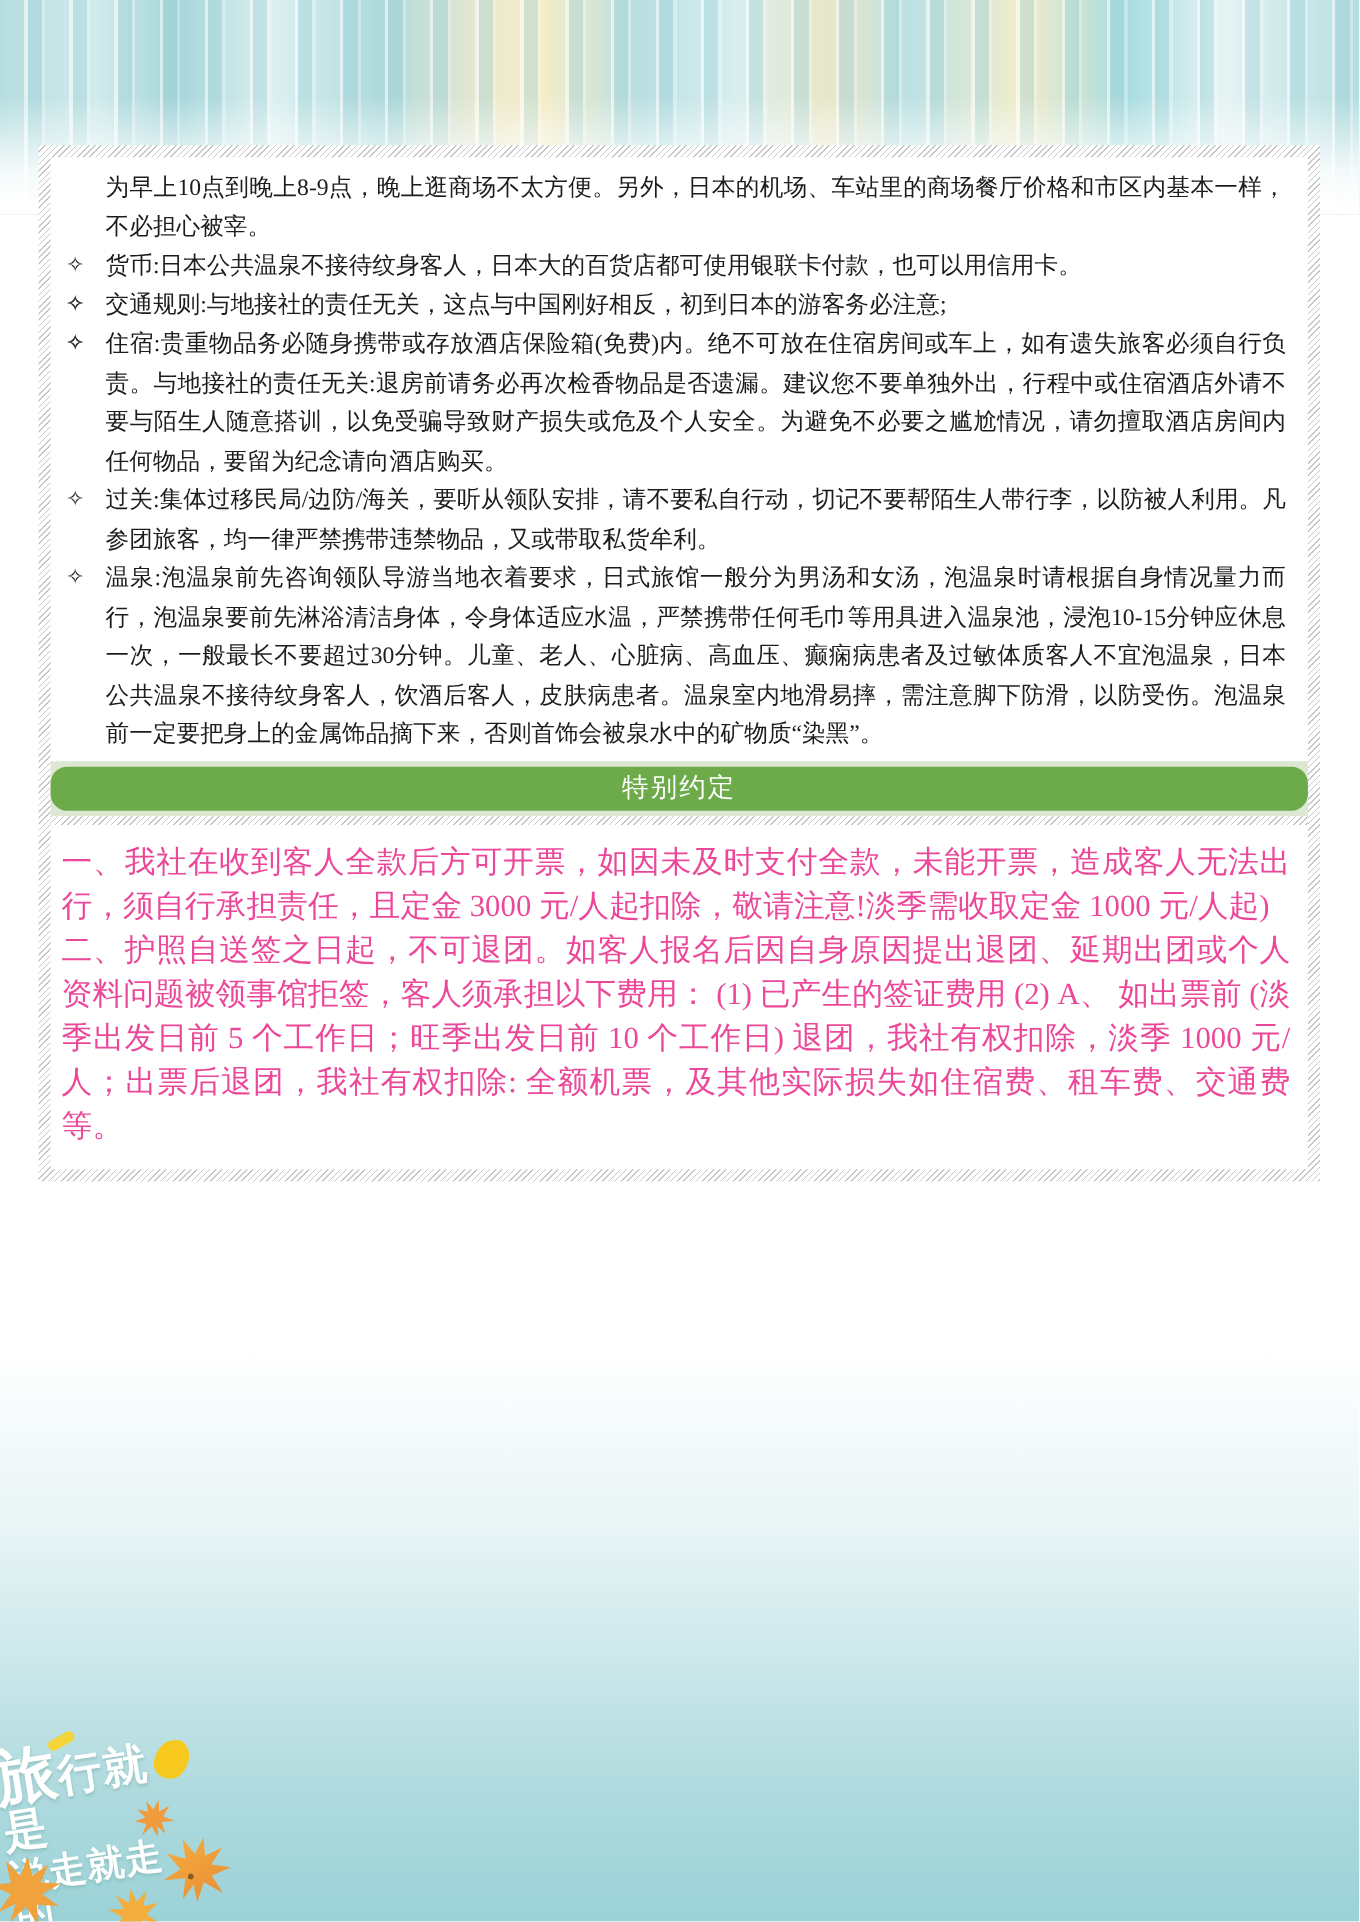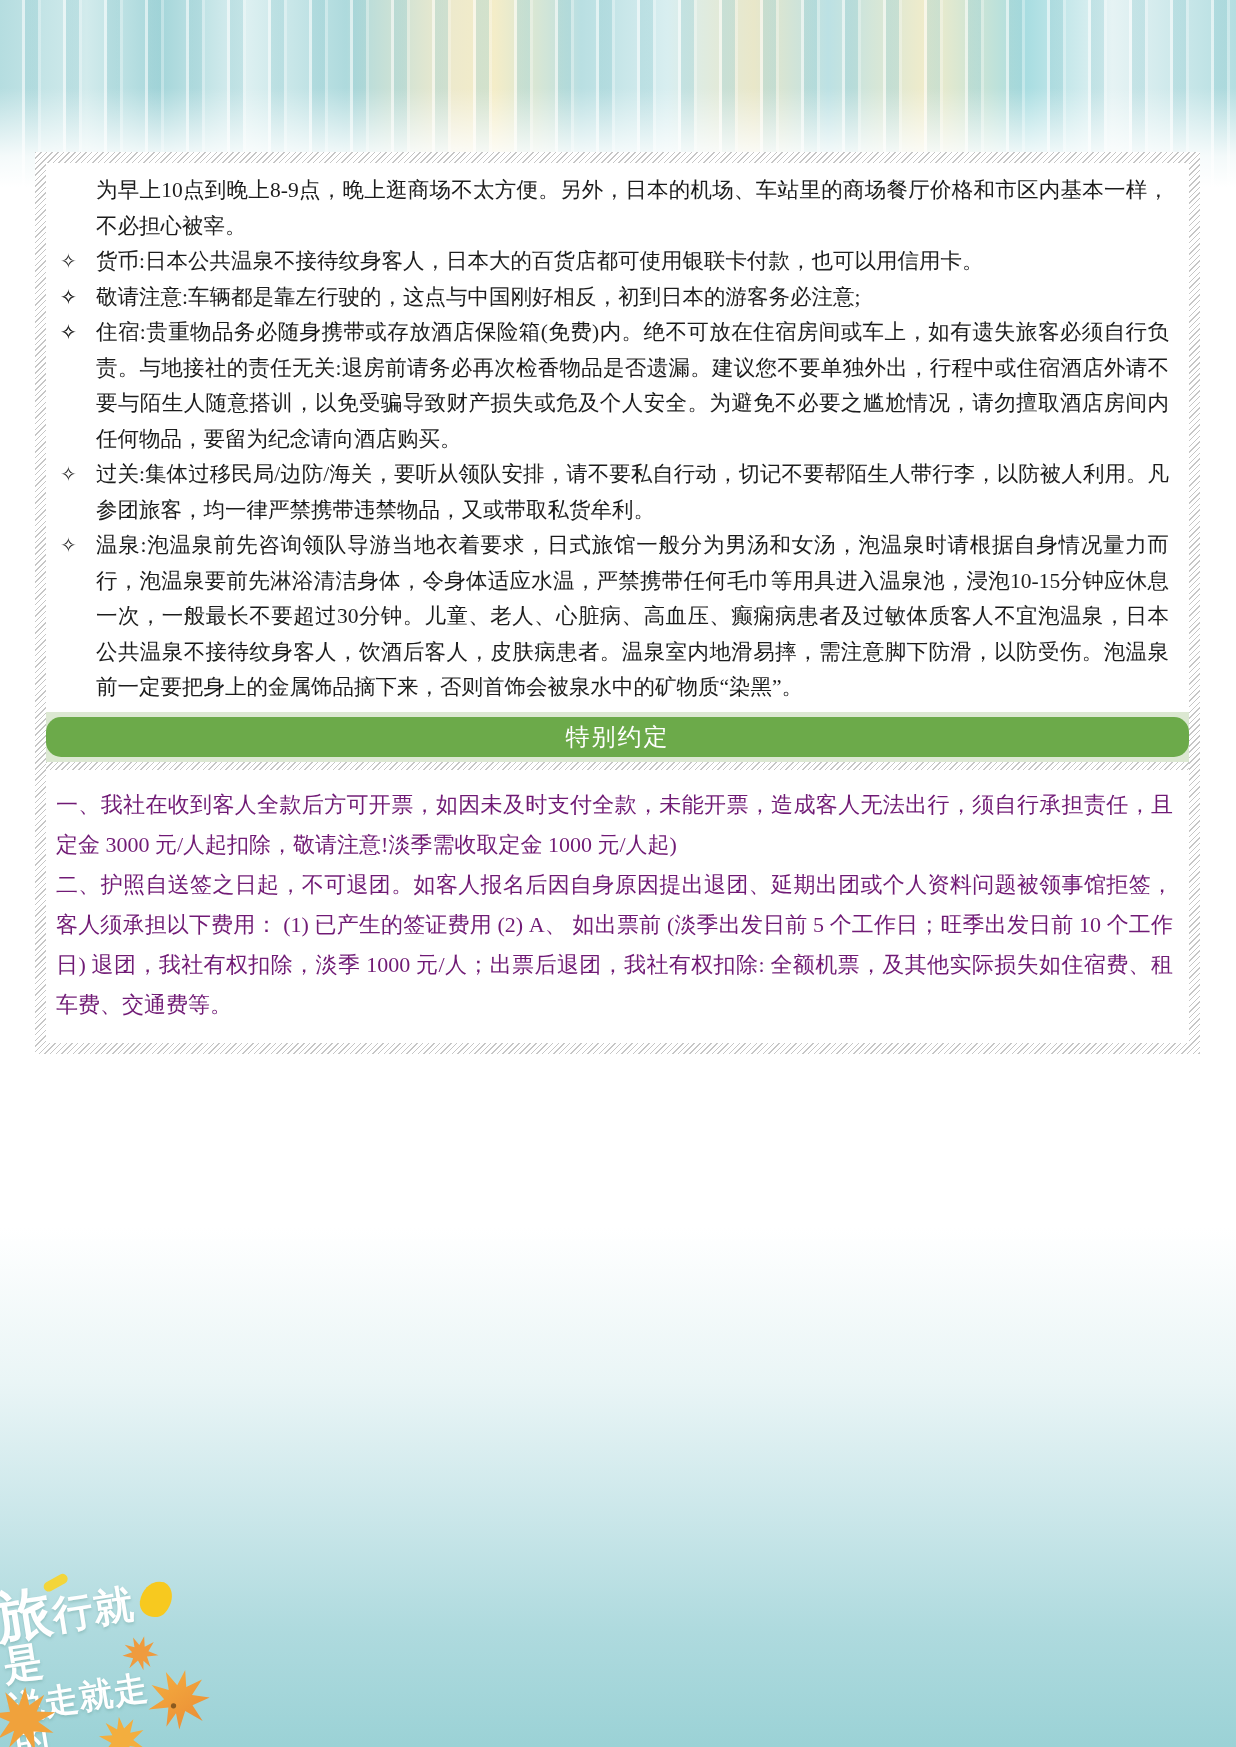--- a/index.html
+++ b/index.html
@@ -36,21 +36,21 @@
       rgba(212,235,237,0) 0%, rgba(212,235,237,.5) 30%,
       #cbe7ea 55%, #aedade 78%, #9bd2d6 100%);
   }
 
   
   .hatch {
     background:repeating-linear-gradient(135deg,
       #c6c6c6 0px, #c6c6c6 1px, #ffffff 1px, #ffffff 4px);
   }
   .frame {
-    position:absolute; left:35px; top:152px; width:1165px;
+    position:absolute; left:35px; top:132px; width:1165px;
     box-sizing:border-box; padding:11px;
   }
   .frame-inner { background:#ffffff; }
 
   
   .notes {
     padding:10px 20px 6px 12px;
     font-size:21.5px; line-height:35.5px; color:#1c1c1c;
     text-align:justify;
   }
@@ -66,21 +66,21 @@
   .green-wrap { background:#dce8d2; padding:5px 0; }
   .green-bar {
     background:#6caa4a; height:40px; line-height:40px;
     text-align:center; color:#ffffff; font-size:24px; letter-spacing:2px;border-radius:15px;
   }
   .divider { height:8px; margin-bottom:5px; }
 
   
   .special {
     padding:10px 16px 18px 10px;
-    font-size:22px; line-height:40px; color:#701a75;
+    font-size:28px; line-height:40px; color:#ec4899;
     text-align:justify;
   }
   .special p { margin:0; }
 
   
   .logo {
     position:absolute; left:8px; top:1578px; width:160px;
     transform:rotate(-9deg);
     color:#ffffff; font-weight:bold;
     text-shadow:0 2px 3px rgba(110,165,160,.45);
@@ -112,21 +112,21 @@
         <ul class="note-list">
           <li>
             <span class="bullet">✧</span>
             <span>货币:日本公共温泉不接待纹身客人，日本大的百货店都可使用银联卡付款，也可以用信用卡。</span>
           </li>
           <li>
             <span class="bullet">✧</span>
           </li>
           <li>
             <span class="bullet">✧</span>
-            <span>敬请注意:车辆都是靠左行驶的，这点与中国刚好相反，初到日本的游客务必注意;</span>
+            <span>交通规则:与地接社的责任无关，这点与中国刚好相反，初到日本的游客务必注意;</span>
           </li>
           <li>
             <span class="bullet">✧</span>
           </li>
           <li>
             <span class="bullet">✧</span>
             <span>住宿:贵重物品务必随身携带或存放酒店保险箱(免费)内。绝不可放在住宿房间或车上，如有遗失旅客必须自行负责。与地接社的责任无关:退房前请务必再次检香物品是否遗漏。建议您不要单独外出，行程中或住宿酒店外请不要与陌生人随意搭训，以免受骗导致财产损失或危及个人安全。为避免不必要之尴尬情况，请勿擅取酒店房间内任何物品，要留为纪念请向酒店购买。</span>
           </li>
           <li>
             <span class="bullet">✧</span>

